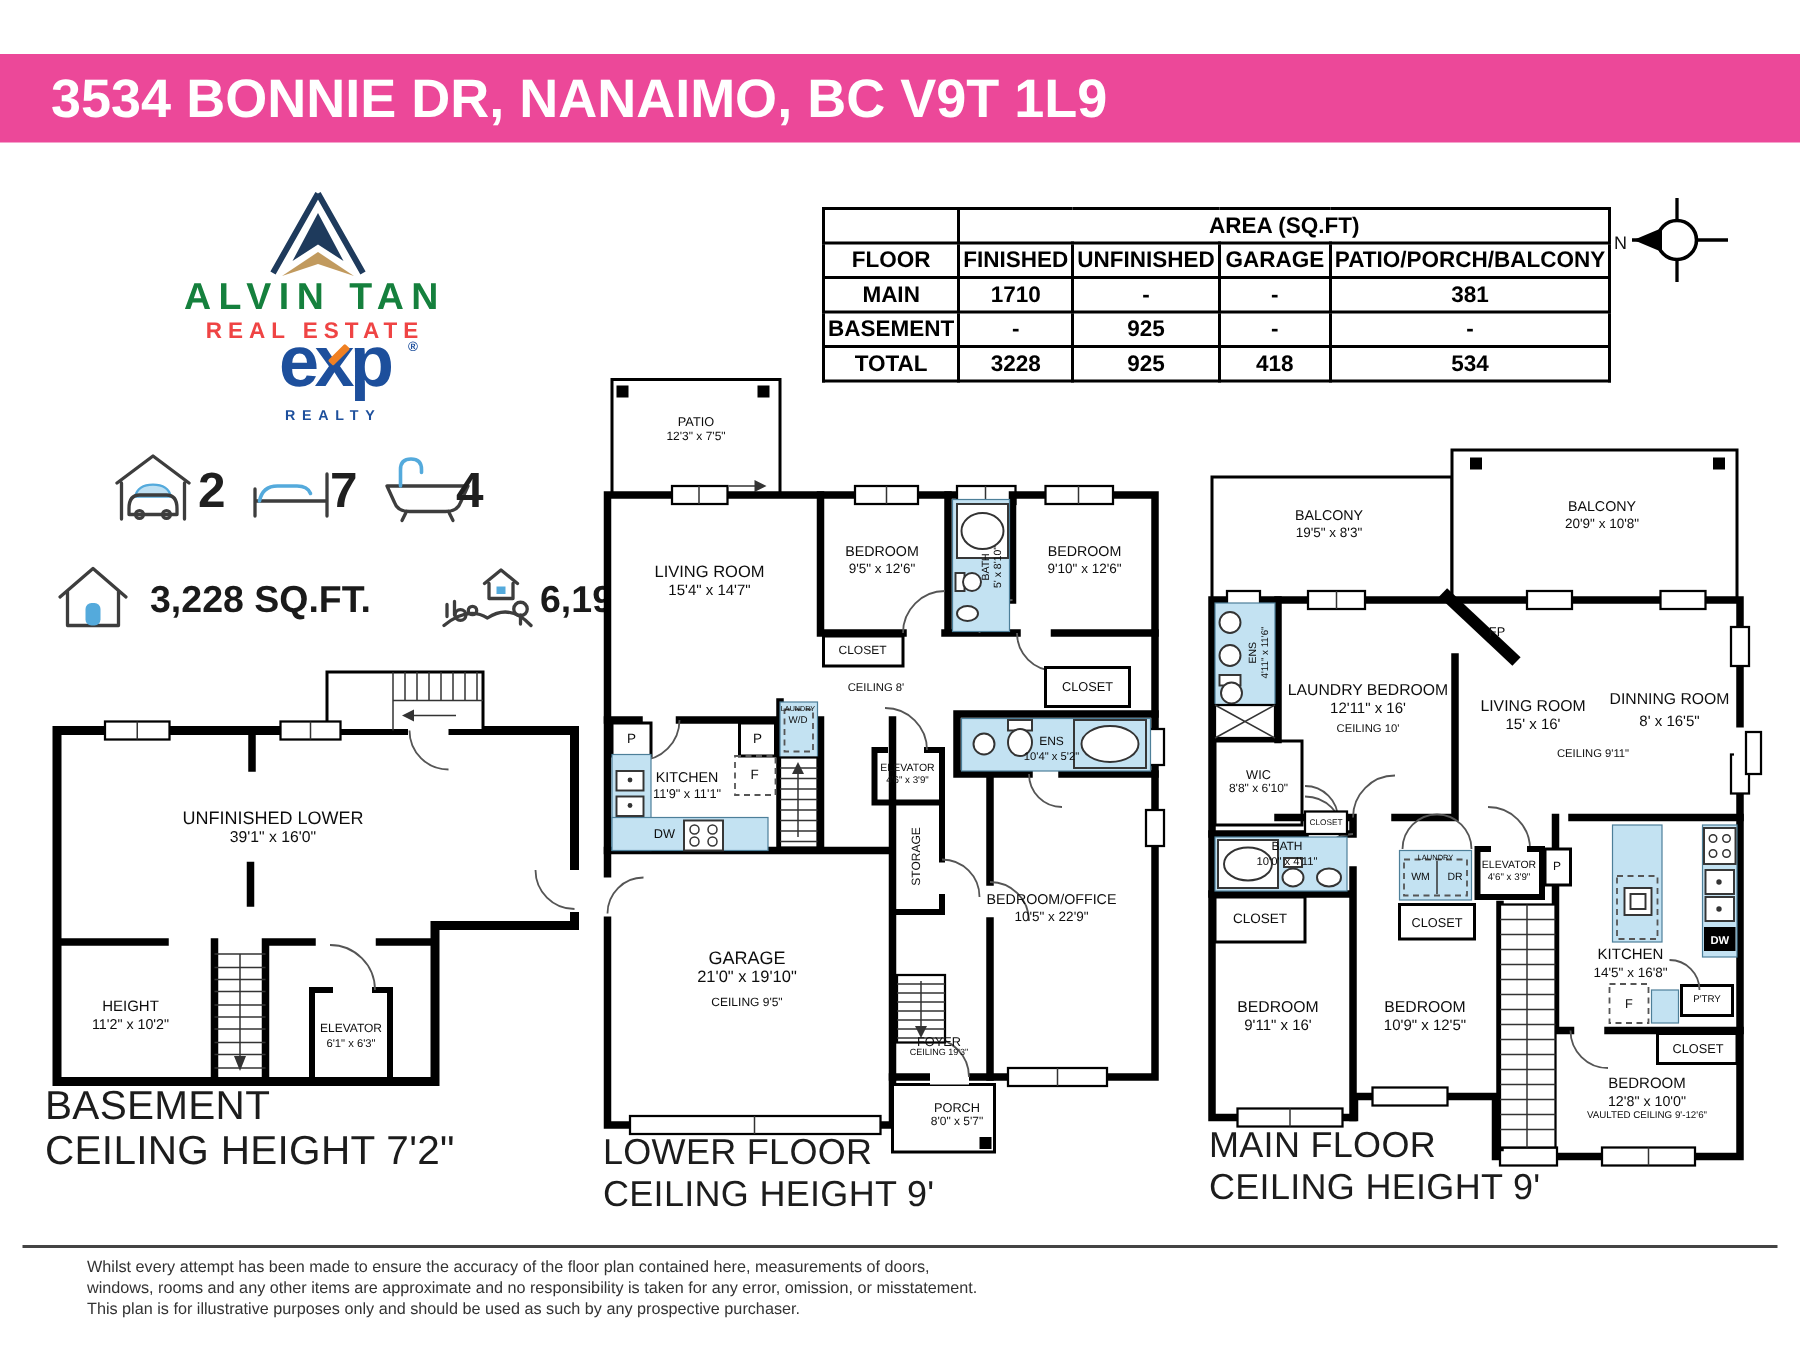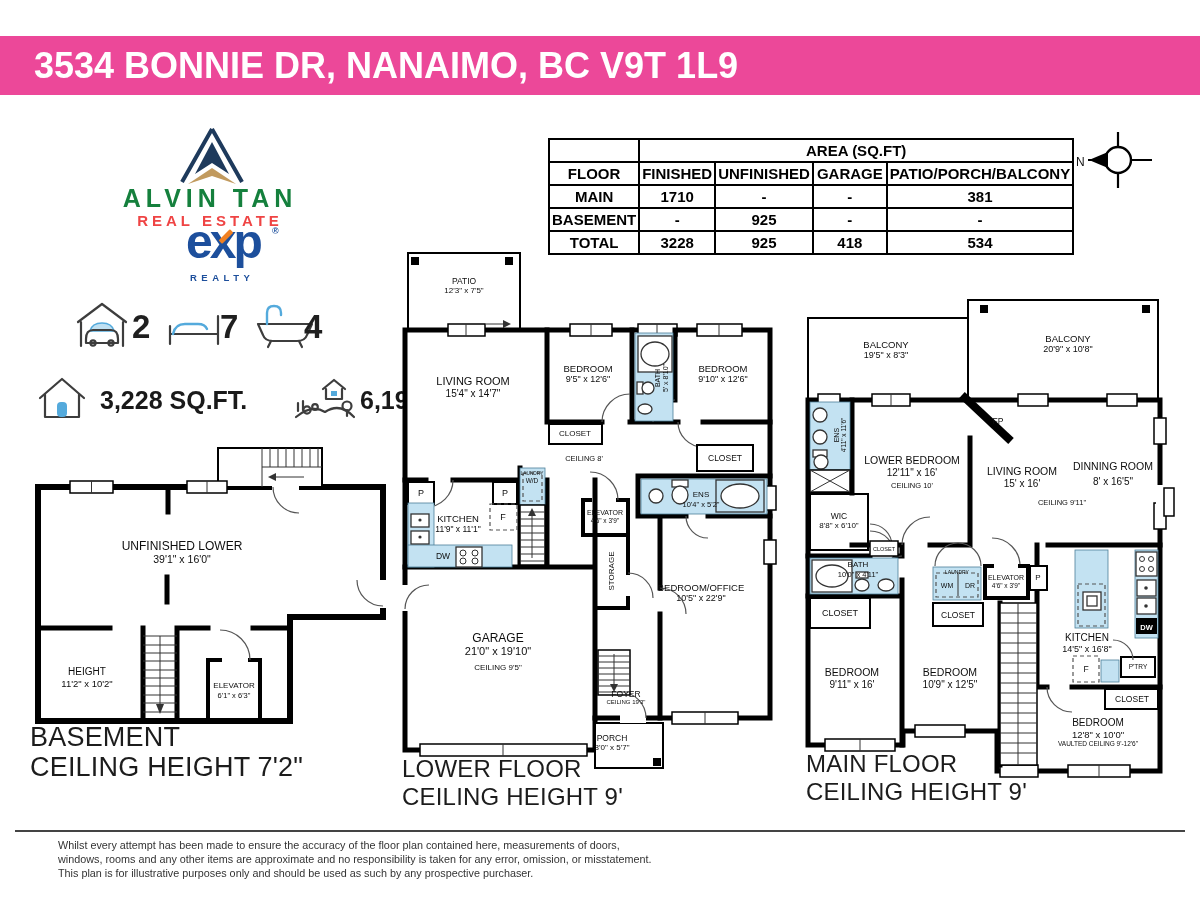--- a/index.html
+++ b/index.html
@@ -381,34 +381,34 @@
     <div class="rl" style="left:45px;top:308px;">
       <div class="rn" style="font-size:8.5px;">DW</div>
     </div>
     <div class="rl" style="left:207px;top:269px;">
       <div class="rn" style="font-size:7px;">ELEVATOR</div>
       <div class="rd" style="font-size:6.5px;">4'6" x 3'9"</div>
     </div>
     <div class="vl" style="left:214px;top:323px;">
       <span style="font-size:8px;">STORAGE</span>
     </div>
-    <div class="rl" style="left:303px;top:345px;">
+    <div class="rl" style="left:303px;top:358px;">
       <div class="rn" style="font-size:9.5px;">BEDROOM/OFFICE</div>
       <div class="rd" style="font-size:9px;">10'5" x 22'9"</div>
     </div>
     <div class="rl" style="left:100px;top:404px;">
       <div class="rn" style="font-size:12px;">GARAGE</div>
       <div class="rd" style="font-size:11px;">21'0" x 19'10"</div>
       <div class="rx" style="font-size:8px;margin-top:4px;">CEILING 9'5"</div>
     </div>
     <div class="rl" style="left:228px;top:450px;">
       <div class="rn" style="font-size:8.5px;">FOYER</div>
       <div class="rx" style="font-size:6px;">CEILING 19'3"</div>
     </div>
-    <div class="rl" style="left:214px;top:495px;">
+    <div class="rl" style="left:240px;top:495px;">
       <div class="rn" style="font-size:8.5px;">PORCH</div>
       <div class="rd" style="font-size:8px;">8'0" x 5'7"</div>
     </div>
   </div>
   <div class="ftitle" style="left:402px;top:755px;font-size:24px;">LOWER FLOOR</div>
   <div class="ftitle" style="left:402px;top:783px;font-size:24px;">CEILING HEIGHT 9'</div>
 
   <div class="plan" style="left:800px;top:288px;width:375px;height:500px;">
     <svg width="375" height="500">
       <g>
@@ -523,21 +523,21 @@
     </div>
     <div class="rl" style="left:268px;top:56px;">
       <div class="rn" style="font-size:9.5px;">BALCONY</div>
       <div class="rd" style="font-size:9px;">20'9" x 10'8"</div>
     </div>
     <div class="vl" style="left:40px;top:147px;">
       <span style="font-size:7px;">ENS</span>
       <span style="font-size:6.5px;">4'11" x 11'6"</span>
     </div>
     <div class="rl" style="left:112px;top:184px;">
-      <div class="rn" style="font-size:10.5px;">LOWER BEDROOM</div>
+      <div class="rn" style="font-size:10.5px;">LAUNDRY BEDROOM</div>
       <div class="rd" style="font-size:10px;">12'11" x 16'</div>
       <div class="rx" style="font-size:7.5px;margin-top:2px;">CEILING 10'</div>
     </div>
     <div class="rl" style="left:198px;top:133px;">
       <div class="rn" style="font-size:8.5px;">FP</div>
     </div>
     <div class="rl" style="left:222px;top:189px;">
       <div class="rn" style="font-size:10.5px;">LIVING ROOM</div>
       <div class="rd" style="font-size:10px;">15' x 16'</div>
     </div>

